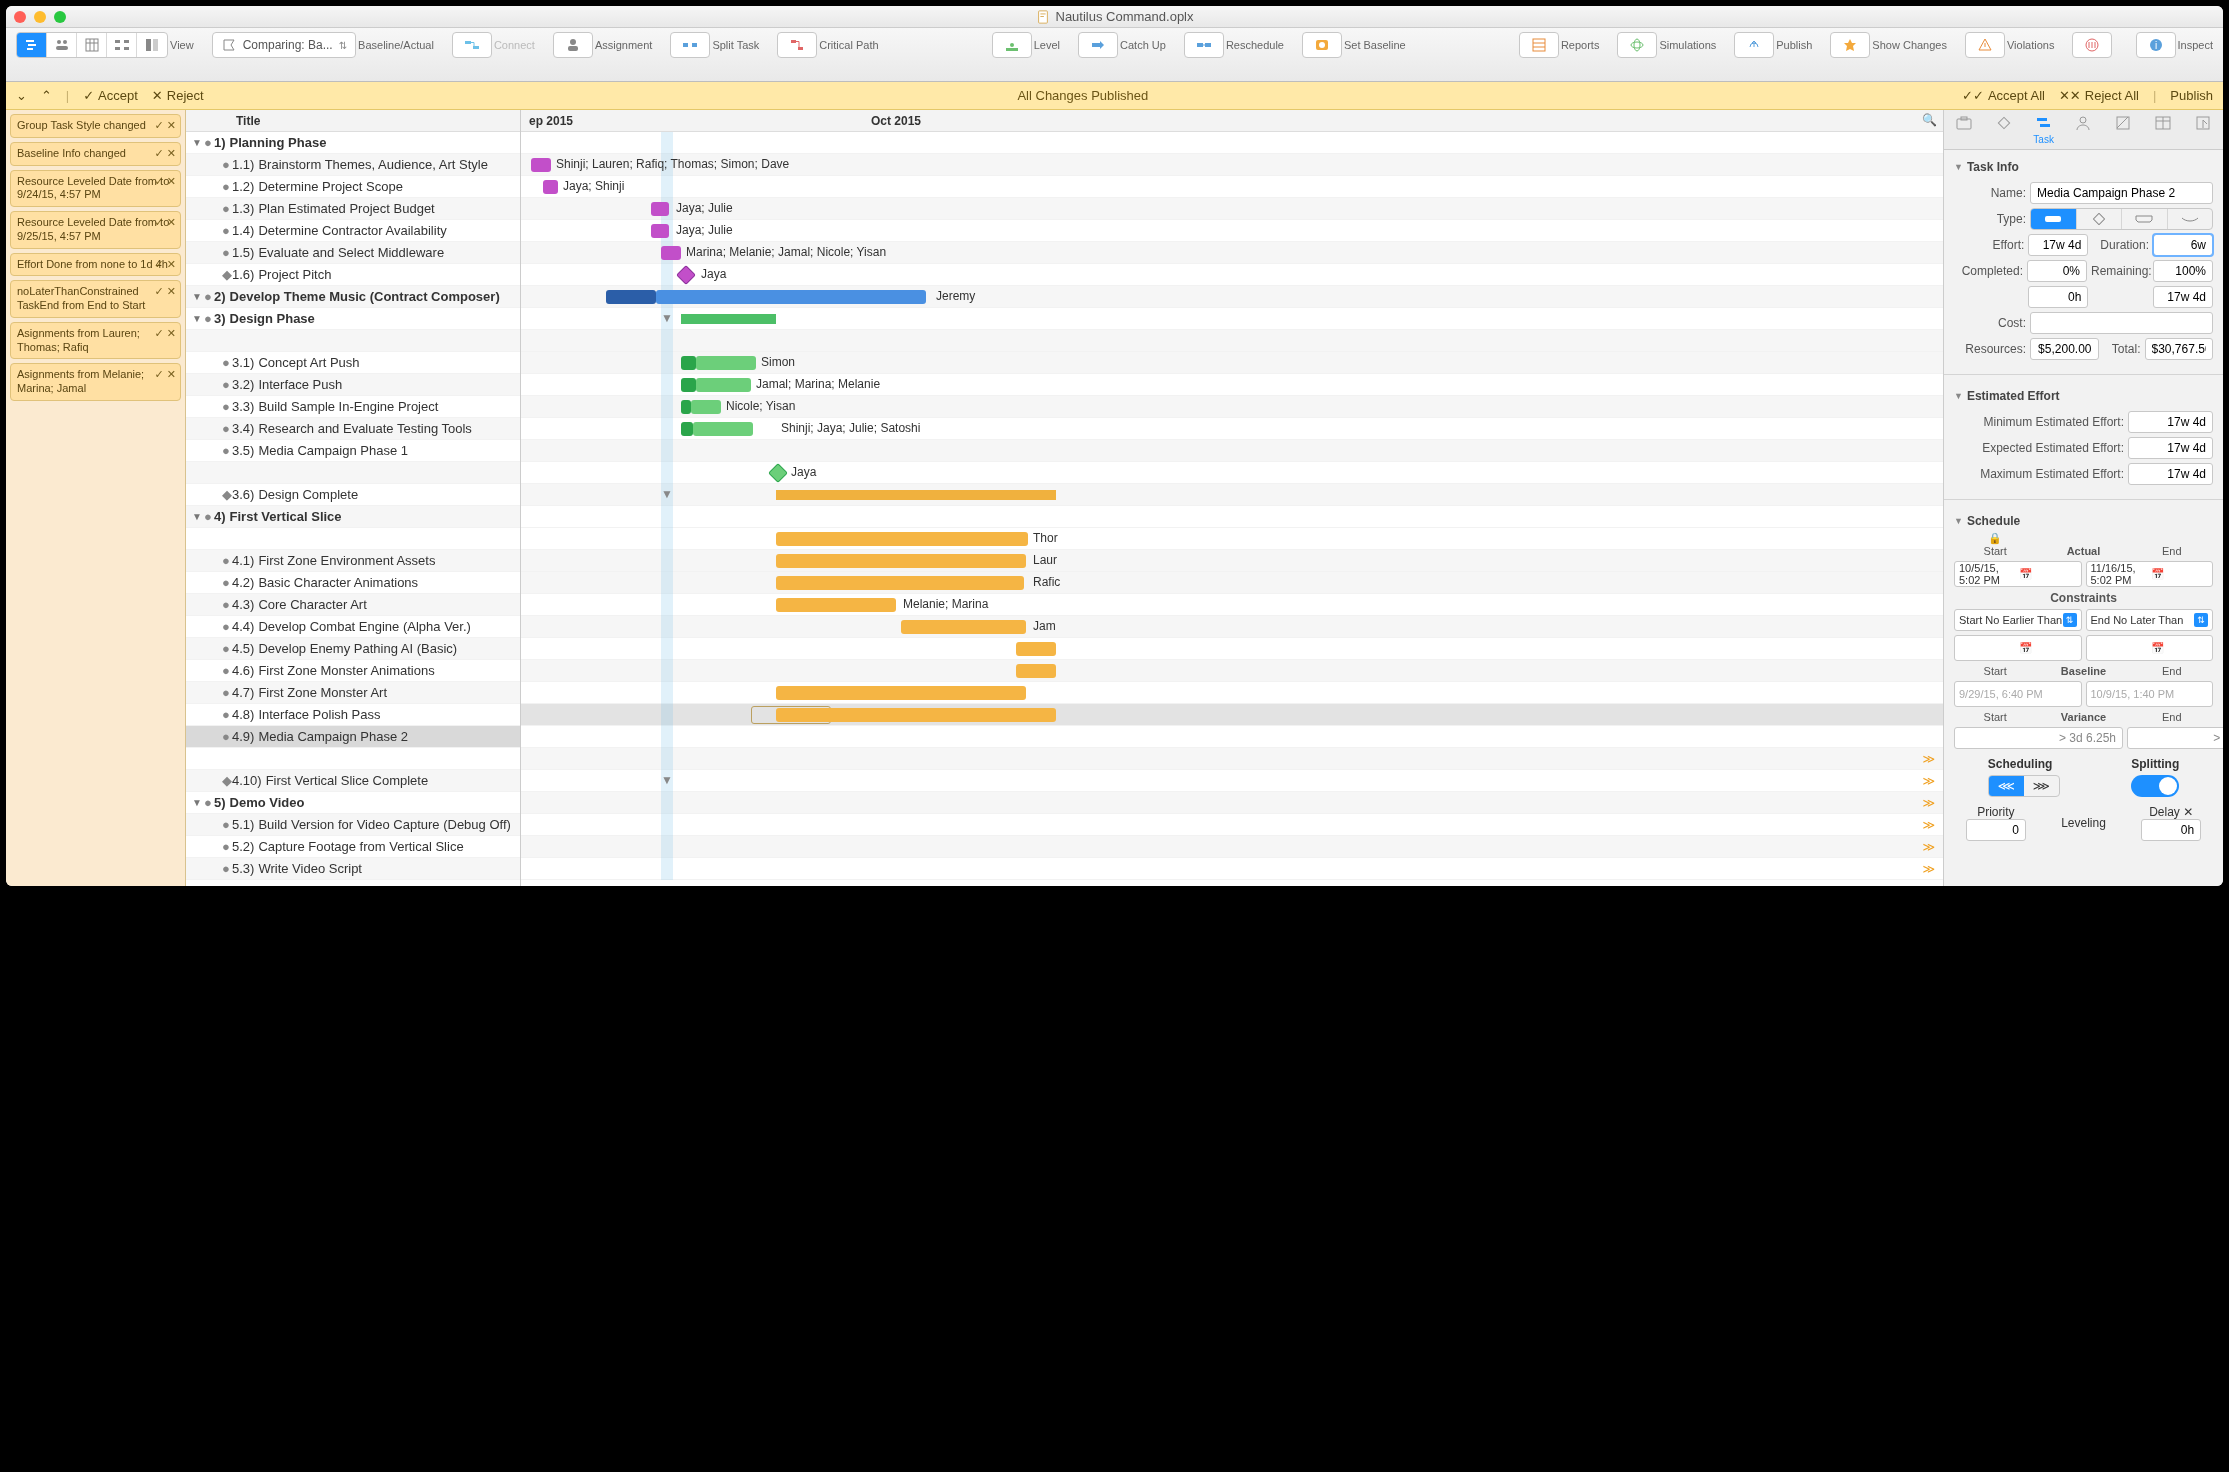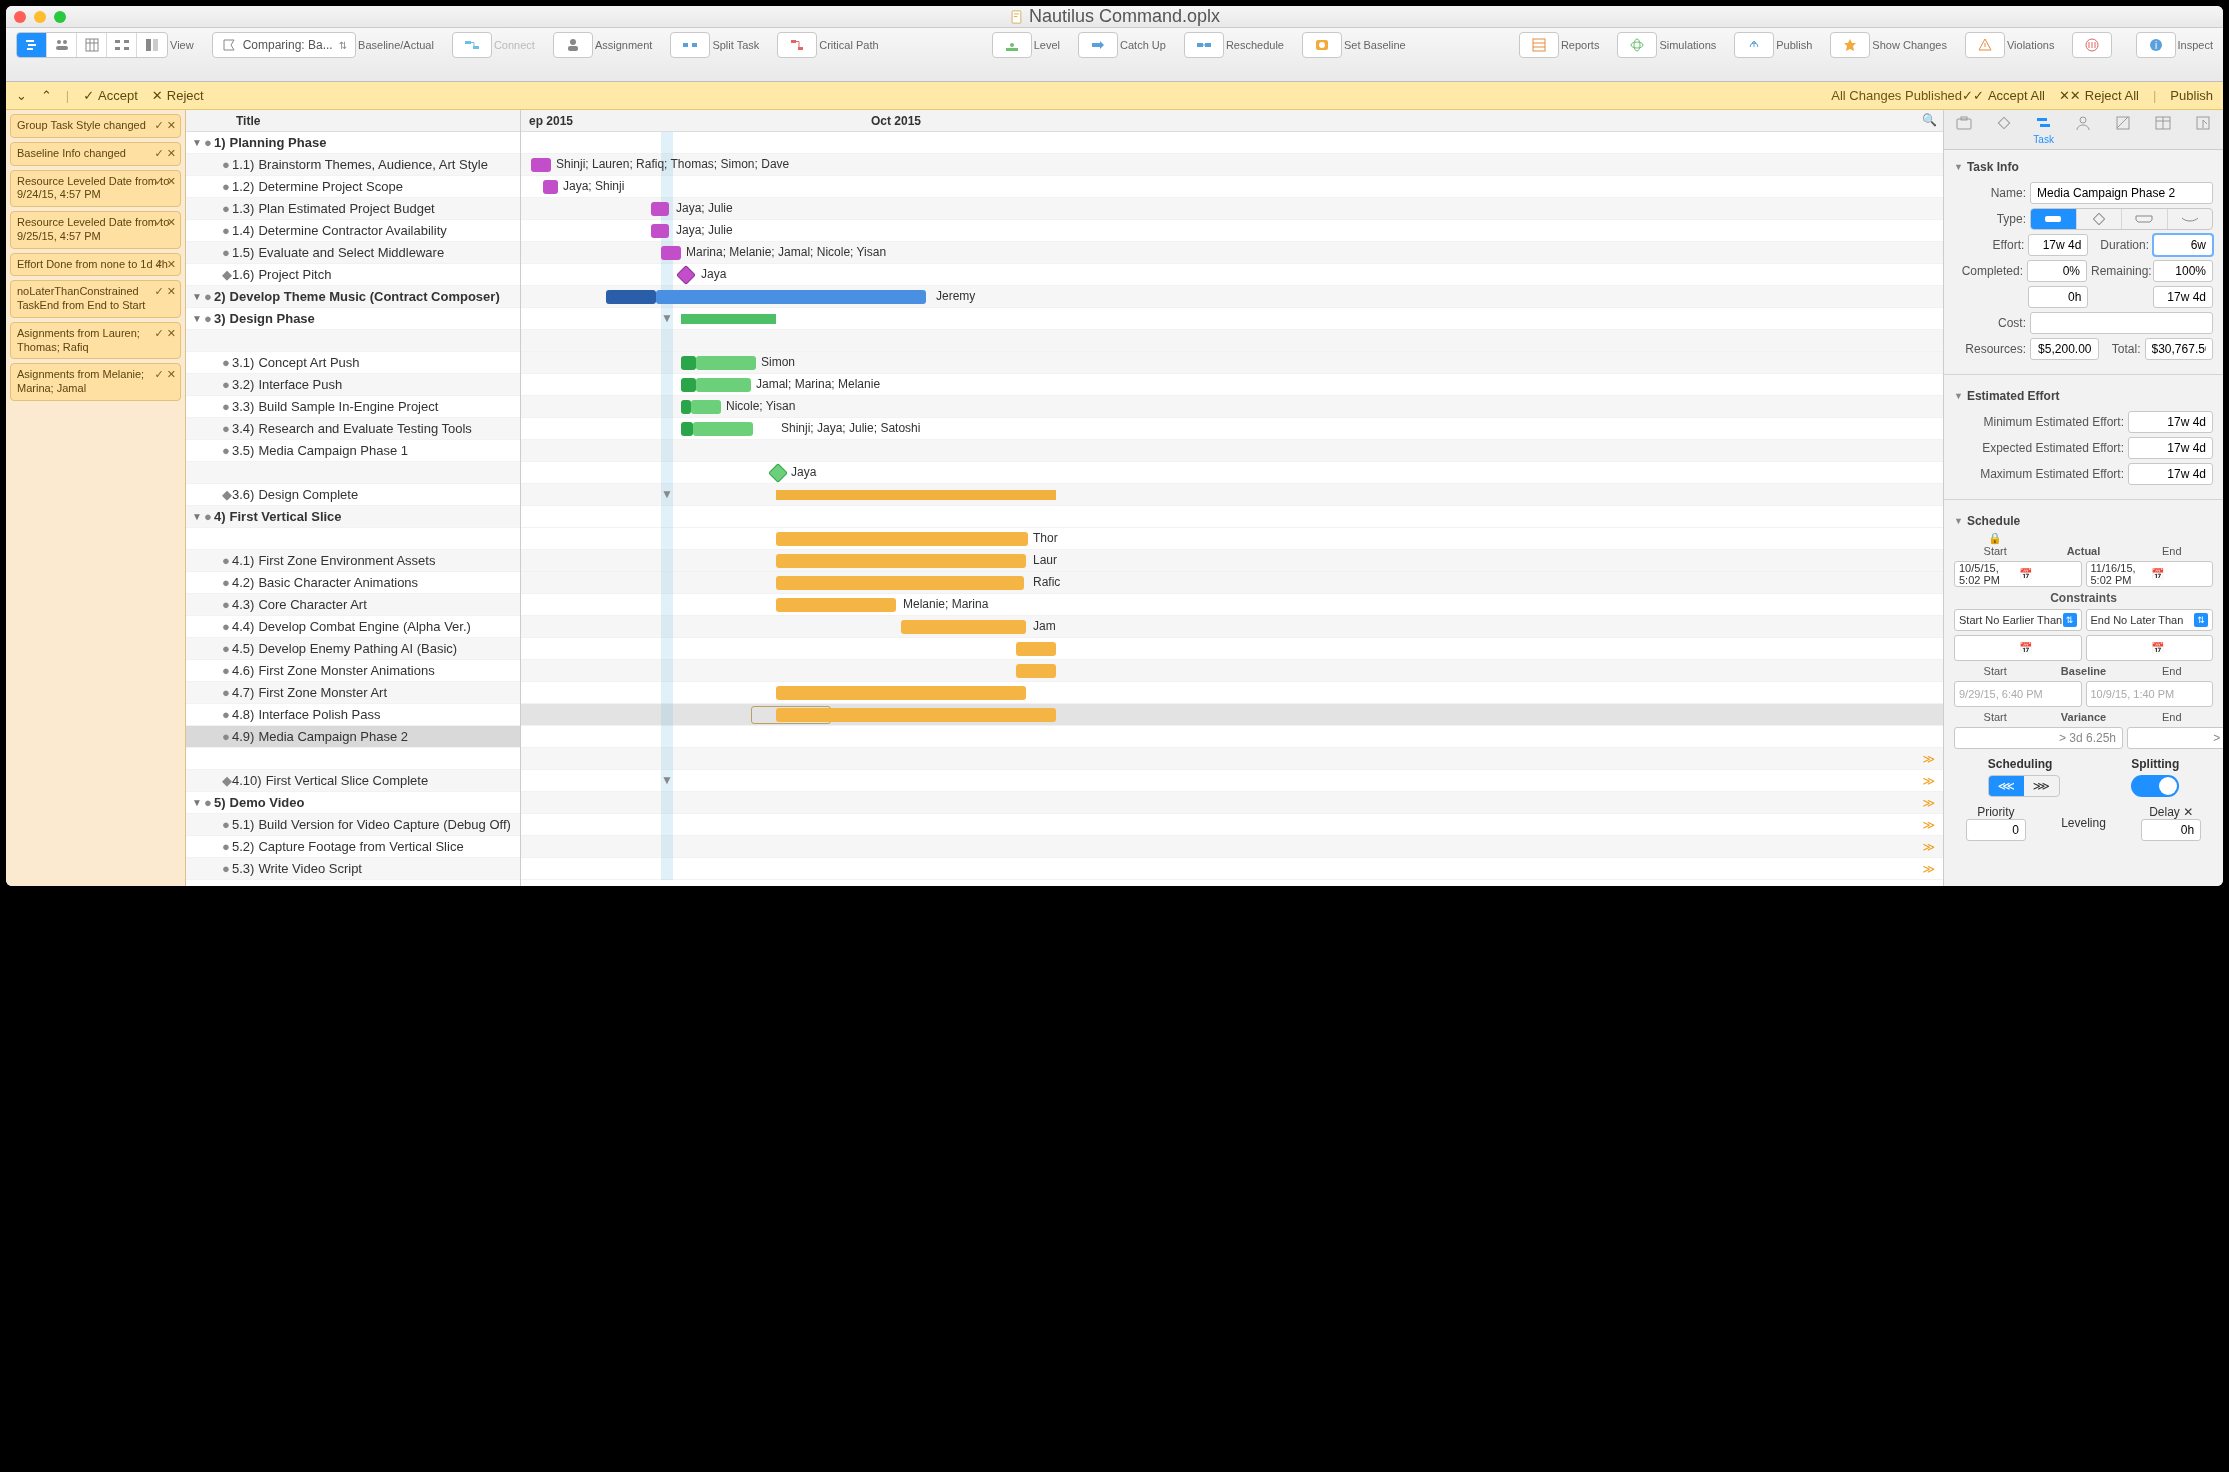--- a/index.html
+++ b/index.html
@@ -4,39 +4,39 @@
 <style>
 * { box-sizing: border-box; margin: 0; padding: 0; font-family: -apple-system, "Helvetica Neue", Arial, sans-serif; }
 body { background: #000; padding: 6px; font-size: 13px; color: #333; user-select: none; }
 .window { background: #ececec; border-radius: 6px; overflow: hidden; height: 880px; display: flex; flex-direction: column; }
 
 
 .titlebar { height: 22px; background: linear-gradient(#f6f6f6,#e8e8e8); border-bottom: 1px solid #ccc; display: flex; align-items: center; padding: 0 8px; position: relative; }
 .traffic { display: flex; gap: 8px; }
 .traffic span { width: 12px; height: 12px; border-radius: 50%; display: block; }
 .tl-close { background: #ff5f57; } .tl-min { background: #febc2e; } .tl-max { background: #28c840; }
-.titlebar .title { position: absolute; left: 50%; transform: translateX(-50%); font-size: 18px; color: #555; display: flex; align-items: center; gap: 6px; text-align: center; }
+.titlebar .title { position: absolute; left: 50%; transform: translateX(-50%); font-size: 13px; color: #555; display: flex; align-items: center; gap: 6px; text-align: center; }
 .titlebar .title svg { width: 14px; height: 14px; }
 
 
 .toolbar { height: 54px; background: linear-gradient(#f7f7f7,#e9e9e9); border-bottom: 1px solid #bdbdbd; display: flex; align-items: flex-start; padding: 4px 10px 0 10px; gap: 18px; }
 .tgroup { display: flex; flex-direction: row; align-items: center; gap: 2px; }
 .tgroup .label { font-size: 11px; color: #666; }
 .segment { display: flex; background: #fff; border: 1px solid #c8c8c8; border-radius: 4px; overflow: hidden; height: 26px; }
 .segment button { border: none; background: transparent; width: 30px; height: 24px; border-right: 1px solid #d9d9d9; display: flex; align-items: center; justify-content: center; cursor: pointer; }
 .segment button:last-child { border-right: none; }
 .segment button.on { background: #1e90ff; }
 .tbtn { background: #fff; border: 1px solid #c8c8c8; border-radius: 4px; height: 26px; min-width: 40px; display: flex; align-items: center; justify-content: center; cursor: pointer; }
 .compare { background: #fff; border: 1px solid #c8c8c8; border-radius: 4px; height: 26px; padding: 0 8px; display: flex; align-items: center; gap: 6px; font-size: 12px; color: #555; }
 .spacer { flex: 1; }
 
 
 .changebar { height: 28px; background: #ffe9a8; border-bottom: 1px solid #e4c869; display: flex; align-items: center; padding: 0 10px; }
 .changebar .left, .changebar .right { display: flex; align-items: center; gap: 14px; font-size: 13px; color: #5c4a12; }
-.changebar .center { flex: 1; text-align: right; color: #6b5516; }
+.changebar .center { flex: 1; text-align: center; color: #6b5516; }
 .cb-link { cursor: pointer; display: flex; align-items: center; gap: 4px; }
 
 
 .body { flex: 1; display: flex; overflow: hidden; }
 .changes { width: 180px; background: #fbead0; border-right: 1px solid #d8c28e; overflow-y: auto; }
 .change-item { background: #ffe0a3; border: 1px solid #e0c27a; border-radius: 4px; margin: 4px; padding: 4px 6px; font-size: 11px; color: #5a4512; position: relative; line-height: 1.25; }
 .change-item .acts { position: absolute; right: 4px; top: 4px; display: flex; gap: 4px; color: #7a6120; }
 
 .outline { width: 335px; background: #fff; border-right: 1px solid #ccc; overflow-y: auto; }
 .outline-head { height: 22px; background: #f3f3f3; border-bottom: 1px solid #ddd; display: flex; align-items: center; font-size: 12px; font-weight: 600; padding-left: 50px; }

